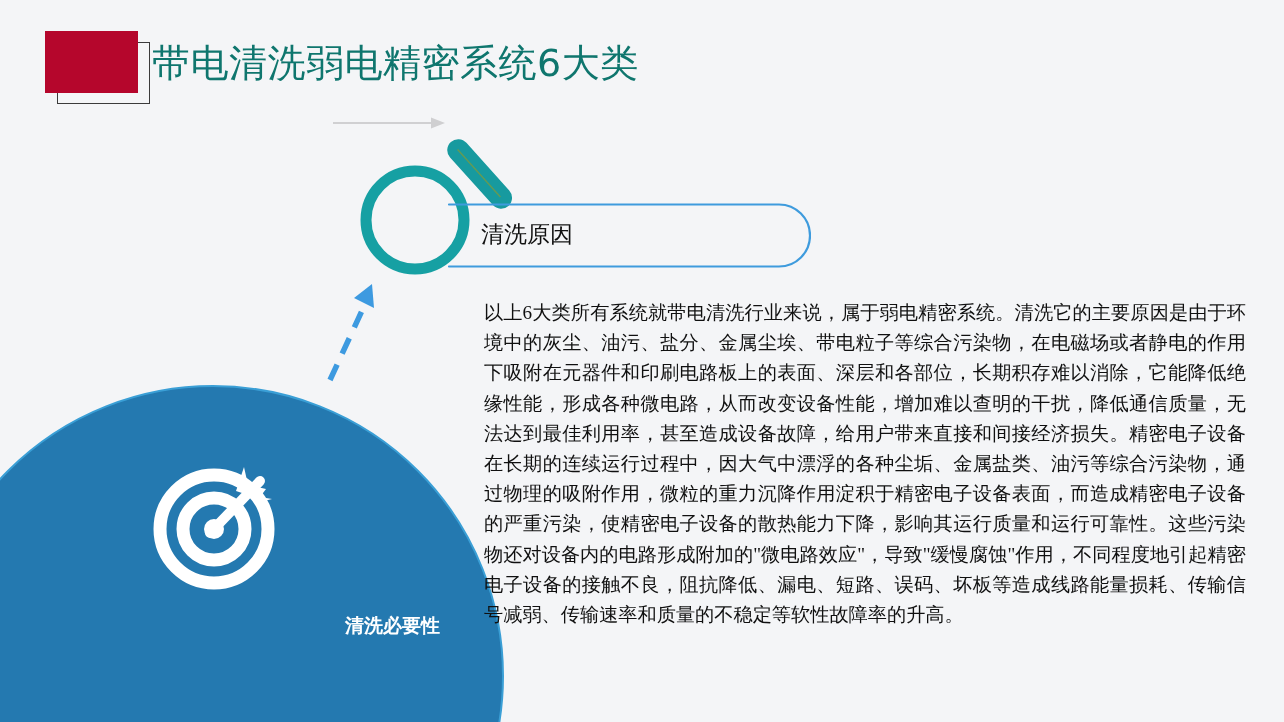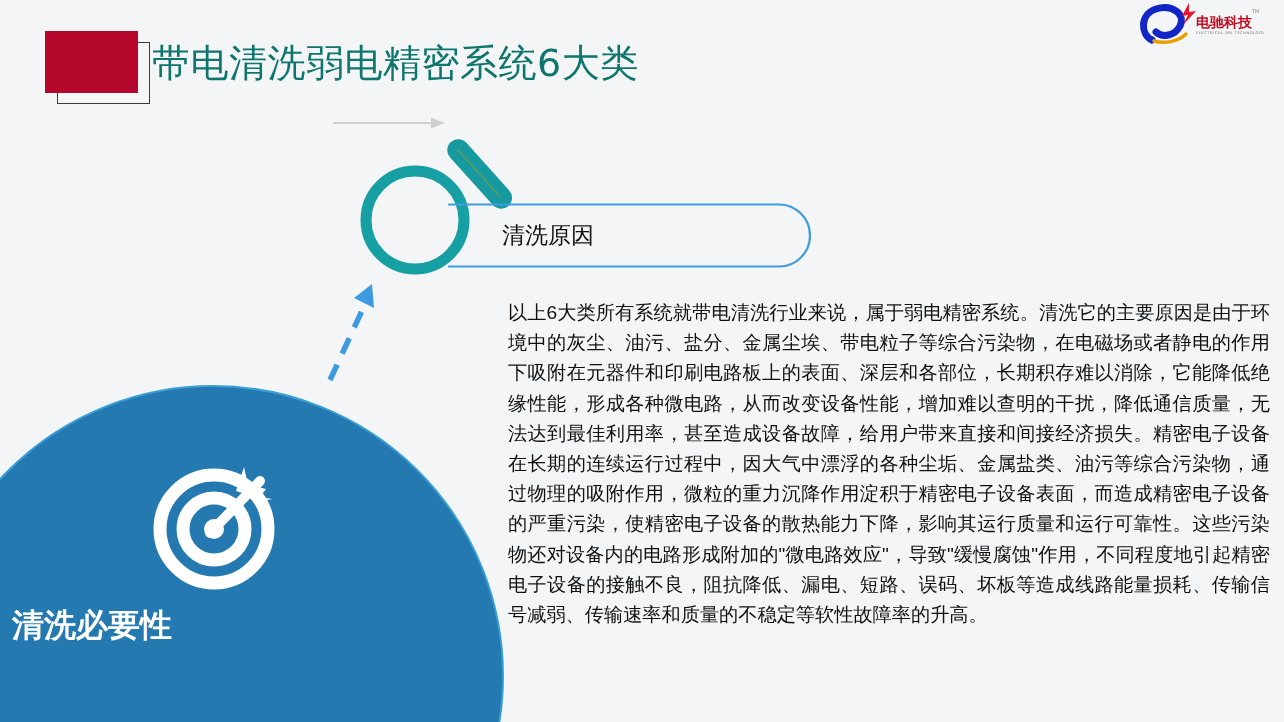--- a/index.html
+++ b/index.html
@@ -82,27 +82,27 @@
   
   .pill {
     position: absolute;
     left: 443px;
     top: 203px;
     width: 368px;
     height: 65px;
   }
   .pill-text {
     position: absolute;
-    left: 502px;
+    left: 481px;
     top: 220px;
     font-size: 23px;
     line-height: 30px;
     color: #111111;
     white-space: nowrap;
-    font-family: Liberation Sans, sans-serif;
+    font-family: Liberation Serif, serif;
   }
 
   
   .dashed-arrow {
     position: absolute;
     left: 322px;
     top: 278px;
     width: 68px;
     height: 110px;
   }
@@ -121,62 +121,51 @@
   }
   .target-icon {
     position: absolute;
     left: 152px;
     top: 455px;
     width: 136px;
     height: 136px;
   }
   .blue-circle-label {
     position: absolute;
-    left: 12px;
+    left: 0;
     top: 607px;
     width: 440px;
-    text-align: left;
-    font-size: 32px;
+    text-align: right;
+    font-size: 19px;
     line-height: 36px;
     font-weight: bold;
     color: #ffffff;
     font-family: "DejaVu Sans", "Liberation Sans", sans-serif;
   }
 
   
   .body-text {
     position: absolute;
-    left: 508px;
+    left: 484px;
     top: 298px;
     width: 762px;
     font-size: 19.2px;
     line-height: 30.2px;
     color: #101010;
     text-align: justify;
     text-justify: inter-character;
-    font-family: Liberation Sans, sans-serif;
+    font-family: Liberation Serif, serif;
   }
   .body-text p { margin: 0; }
 </style>
 </head>
 <body>
 
 <div id="slide">
 
-  <div class="logo-wrap">
-    <svg class="logo-svg" width="150" height="46" viewBox="0 0 150 46">
-      <path d="M18 40 C 6 34, 6 14, 22 9 C 38 4, 52 14, 46 26 C 41 36, 28 38, 22 32" fill="none" stroke="#1226c8" stroke-width="7" stroke-linecap="round"></path>
-      <path d="M20 41 C 30 44, 44 42, 52 34" fill="none" stroke="#e8a000" stroke-width="3.5" stroke-linecap="round"></path>
-      <path d="M55 3 L 48 16 L 54 15 L 49 25 L 62 11 L 55 12 Z" fill="#e8152b"></path>
-      <text x="62" y="27" font-family="DejaVu Sans, sans-serif" font-size="14" font-weight="bold" fill="#c00d22">电驰科技</text>
-      <text x="118" y="13" font-family="DejaVu Sans, sans-serif" font-size="5" fill="#8a8a8a">TM</text>
-      <text x="62" y="34" font-family="DejaVu Sans, sans-serif" font-size="3.6" letter-spacing="0.55" fill="#6a6a7a">ELECTRICAL DRI TECHNOLOGY</text>
-      <path d="M0 44 H150" stroke="#2479b0" stroke-width="1.2" fill="none" opacity="0"></path>
-    </svg>
-  </div>
 
   <div class="title-outline"></div>
   <div class="title-square"></div>
   <div class="title-text">带电清洗弱电精密系统6大类</div>
 
   <svg class="gray-arrow" viewBox="0 0 112 14">
     <line x1="0" y1="7" x2="98" y2="7" stroke="#d0d0d2" stroke-width="2"></line>
     <polygon points="98,1.5 112,7 98,12.5" fill="#cfcfd1"></polygon>
   </svg>
 

